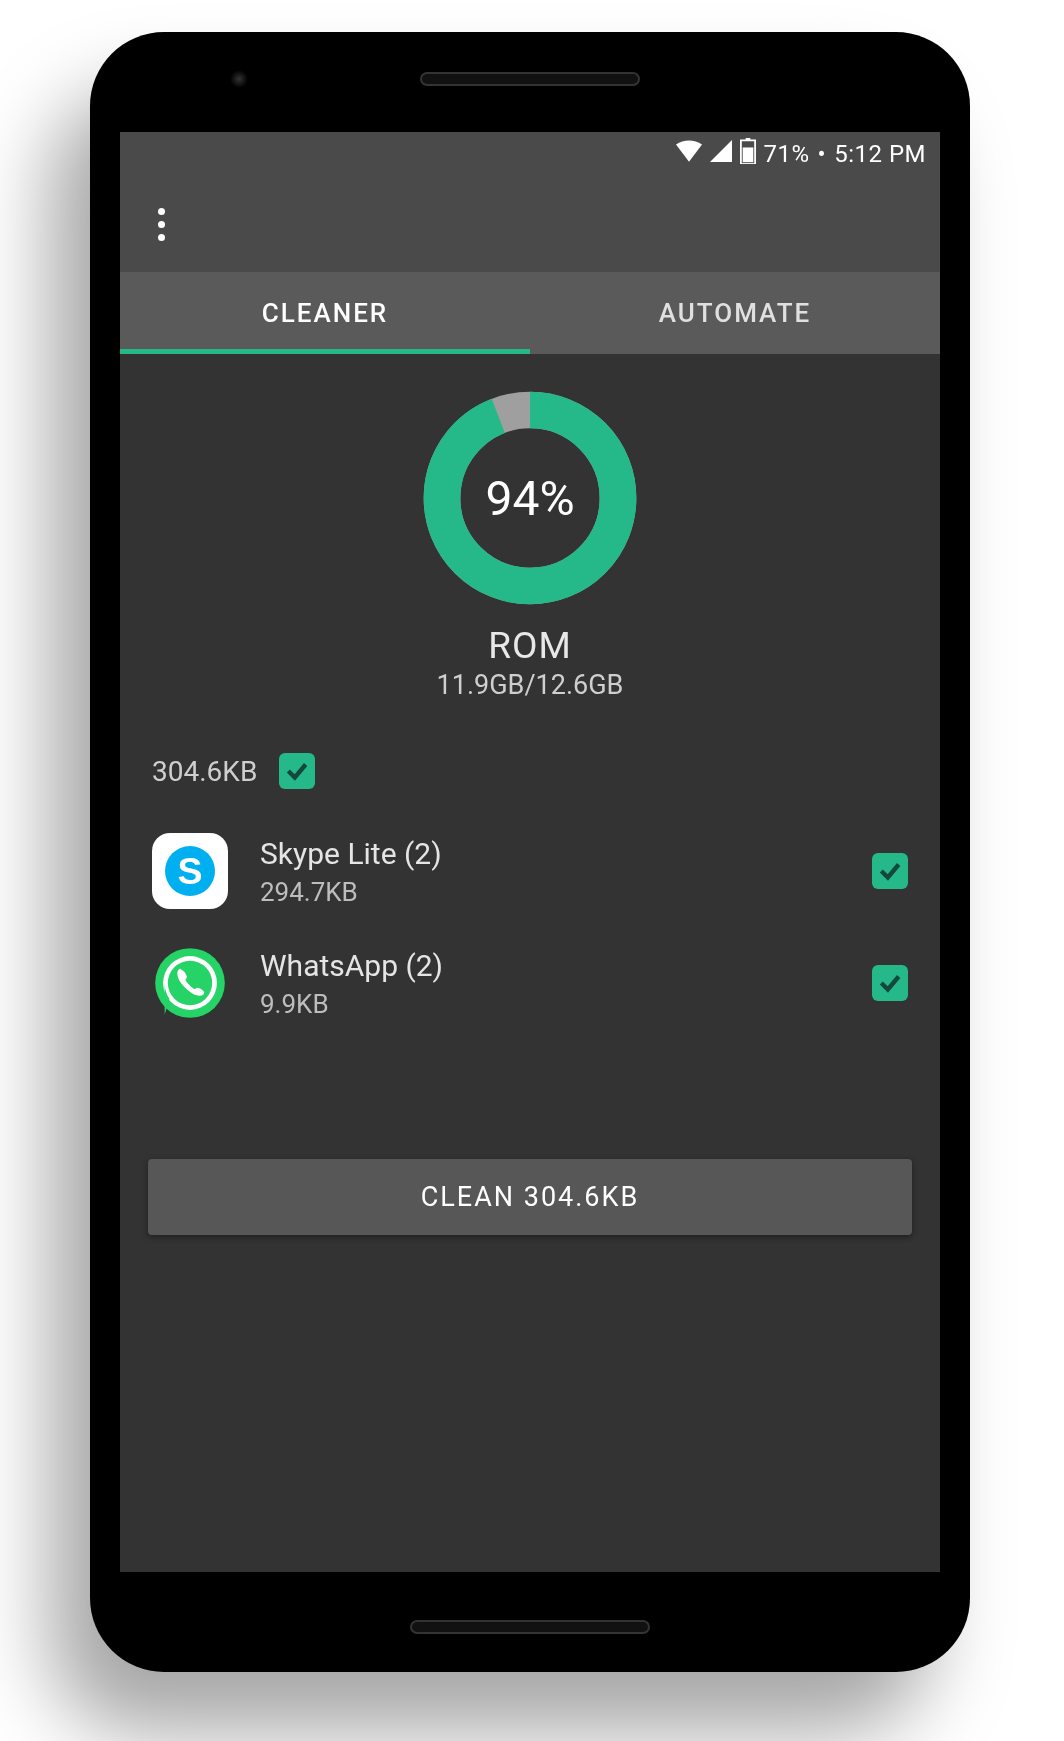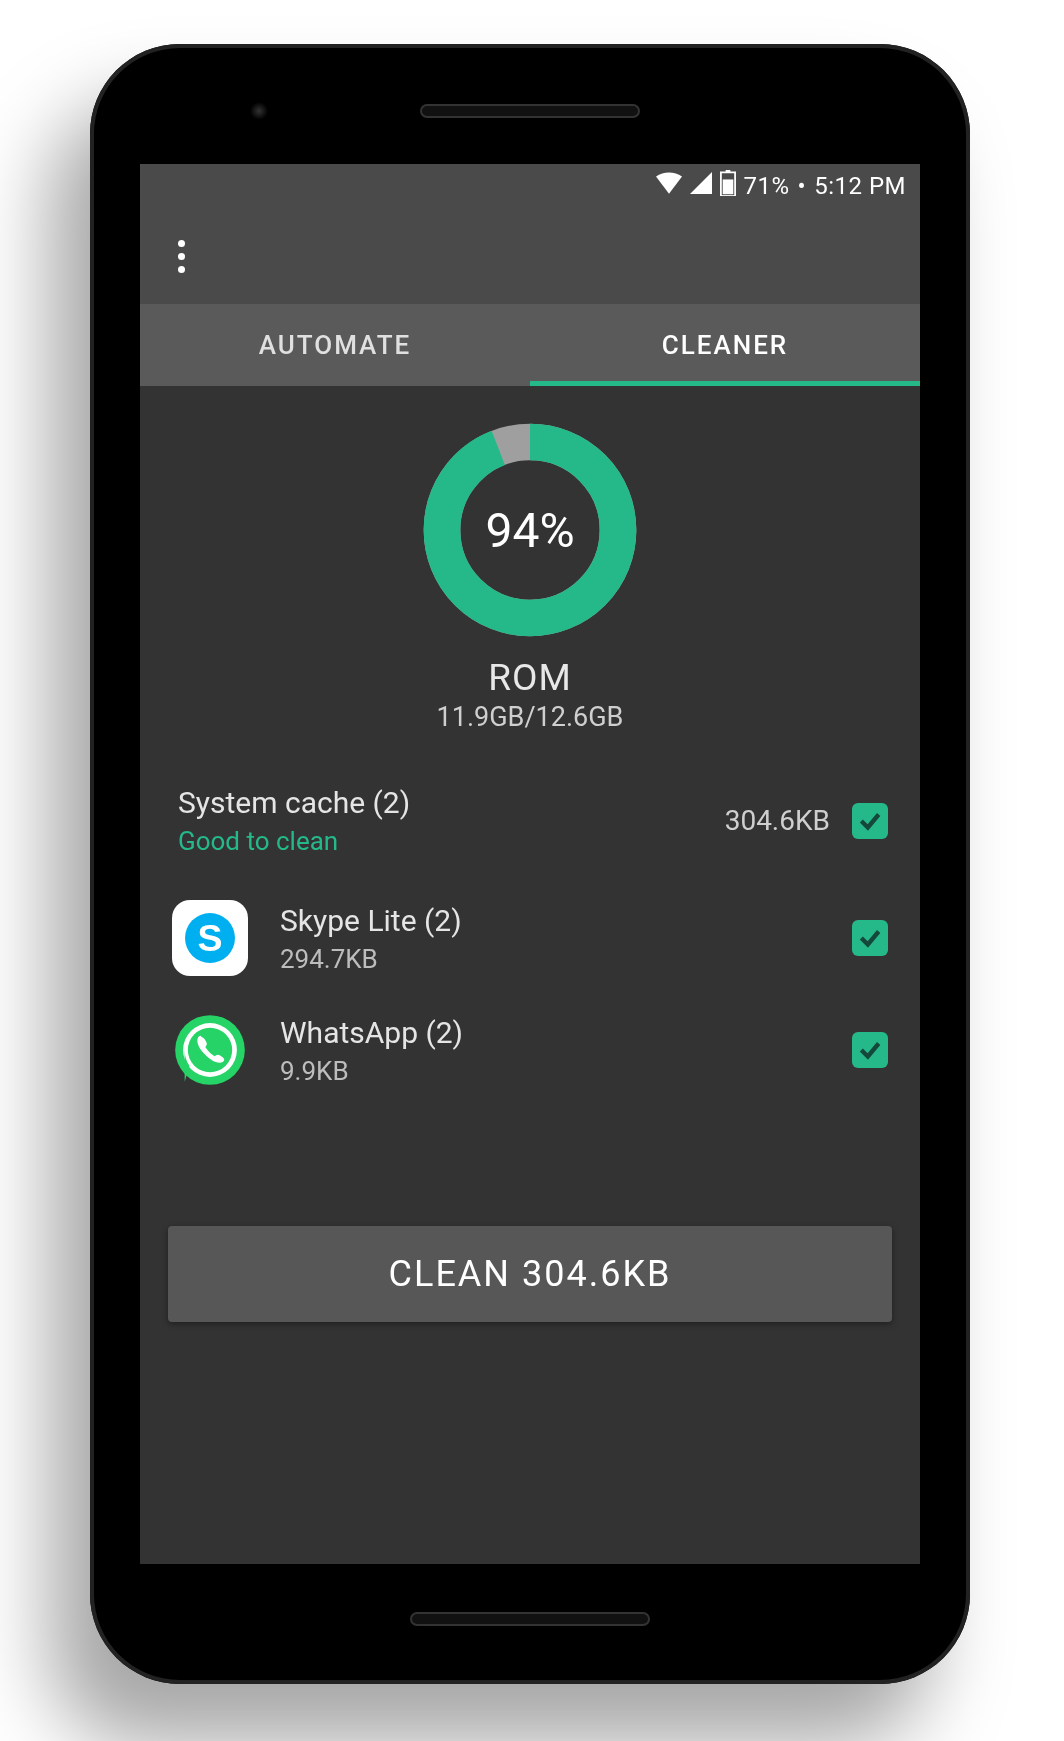--- a/index.html
+++ b/index.html
@@ -6,27 +6,26 @@
   body {
     background: #fff;
     font-family: Roboto, "Helvetica Neue", Arial, sans-serif;
     width: 1064px;
     height: 1741px;
     position: relative;
   }
   .phone-frame {
     position: absolute;
     left: 90px;
-    top: 44px;
+    top: 32px;
     width: 880px;
     height: 1640px;
     background: #000;
     border-radius: 90px;
     box-shadow: -40px 60px 80px rgba(0,0,0,0.35), inset 0 0 0 4px #222;
-    padding: 20px;
   }
   .phone-inner {
     width: 100%;
     height: 100%;
     background: #000;
     border-radius: 74px;
     position: relative;
     overflow: hidden;
   }
   .camera {
@@ -165,27 +164,27 @@
     background:#25b98a;
     border-radius:6px;
     display:flex; align-items:center; justify-content:center;
     cursor:pointer;
   }
   .chk svg { width:26px; height:26px; }
   .good { color:#25b98a !important; }
   
   .clean-btn {
     margin: 120px 28px 0 28px;
-    height: 96px;
+    height: 76px;
     background:#575757;
     display:flex;
     align-items:center;
     justify-content:center;
     color:#fff;
-    font-size:36px;
+    font-size:27px;
     letter-spacing:2px;
     border-radius:4px;
     cursor:pointer;
     box-shadow: 0 2px 6px rgba(0,0,0,0.4);
   }
 </style>
 </head>
 <body>
 
 <div class="phone-frame">
@@ -220,48 +219,44 @@
 
       <div class="appbar">
         <div class="dots">
           <span></span>
             <span></span>
             <span></span>
         </div>
       </div>
 
       <div class="tabs">
+        <div class="tab active">
+          <span>CLEANER</span>
+        </div>
         <div class="tab">
           <span>AUTOMATE</span>
-        </div>
-        <div class="tab active">
-          <span>CLEANER</span>
         </div>
       </div>
 
       <div class="content">
 
         <div class="ring-wrap">
           <div class="ring">
             <svg viewBox="0 0 120 120">
               <circle cx="60" cy="60" r="48" fill="none" stroke="#9f9f9f" stroke-width="20"></circle>
               <circle cx="60" cy="60" r="48" fill="none" stroke="#25b98a" stroke-width="20" stroke-dasharray="283.4 301.6" stroke-linecap="butt"></circle>
             </svg>
             <div class="ring-label">94%</div>
           </div>
           <div class="rom-title">ROM</div>
           <div class="rom-sub">11.9GB/12.6GB</div>
         </div>
 
         <div class="row" style="padding-bottom:26px;">
           <div class="icon-box" style="width:0"></div>
-          <div class="info" style="padding-left:6px;">
-            <div class="line1">System cache (2)</div>
-            <div class="line2 good">Good to clean</div>
-          </div>
           <div class="right">
             <div class="size-text">304.6KB</div>
             <div class="chk">
               <svg viewBox="0 0 24 24">
                   <path fill="none" stroke="#14483a" stroke-width="4" d="M4 12 L10 18 L20 6"></path>
                 </svg>
             </div>
           </div>
         </div>
 

